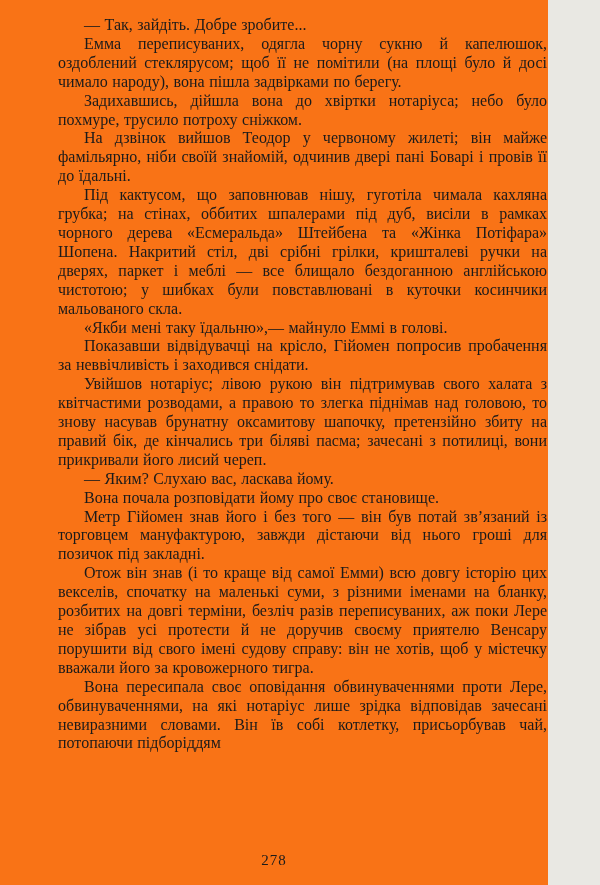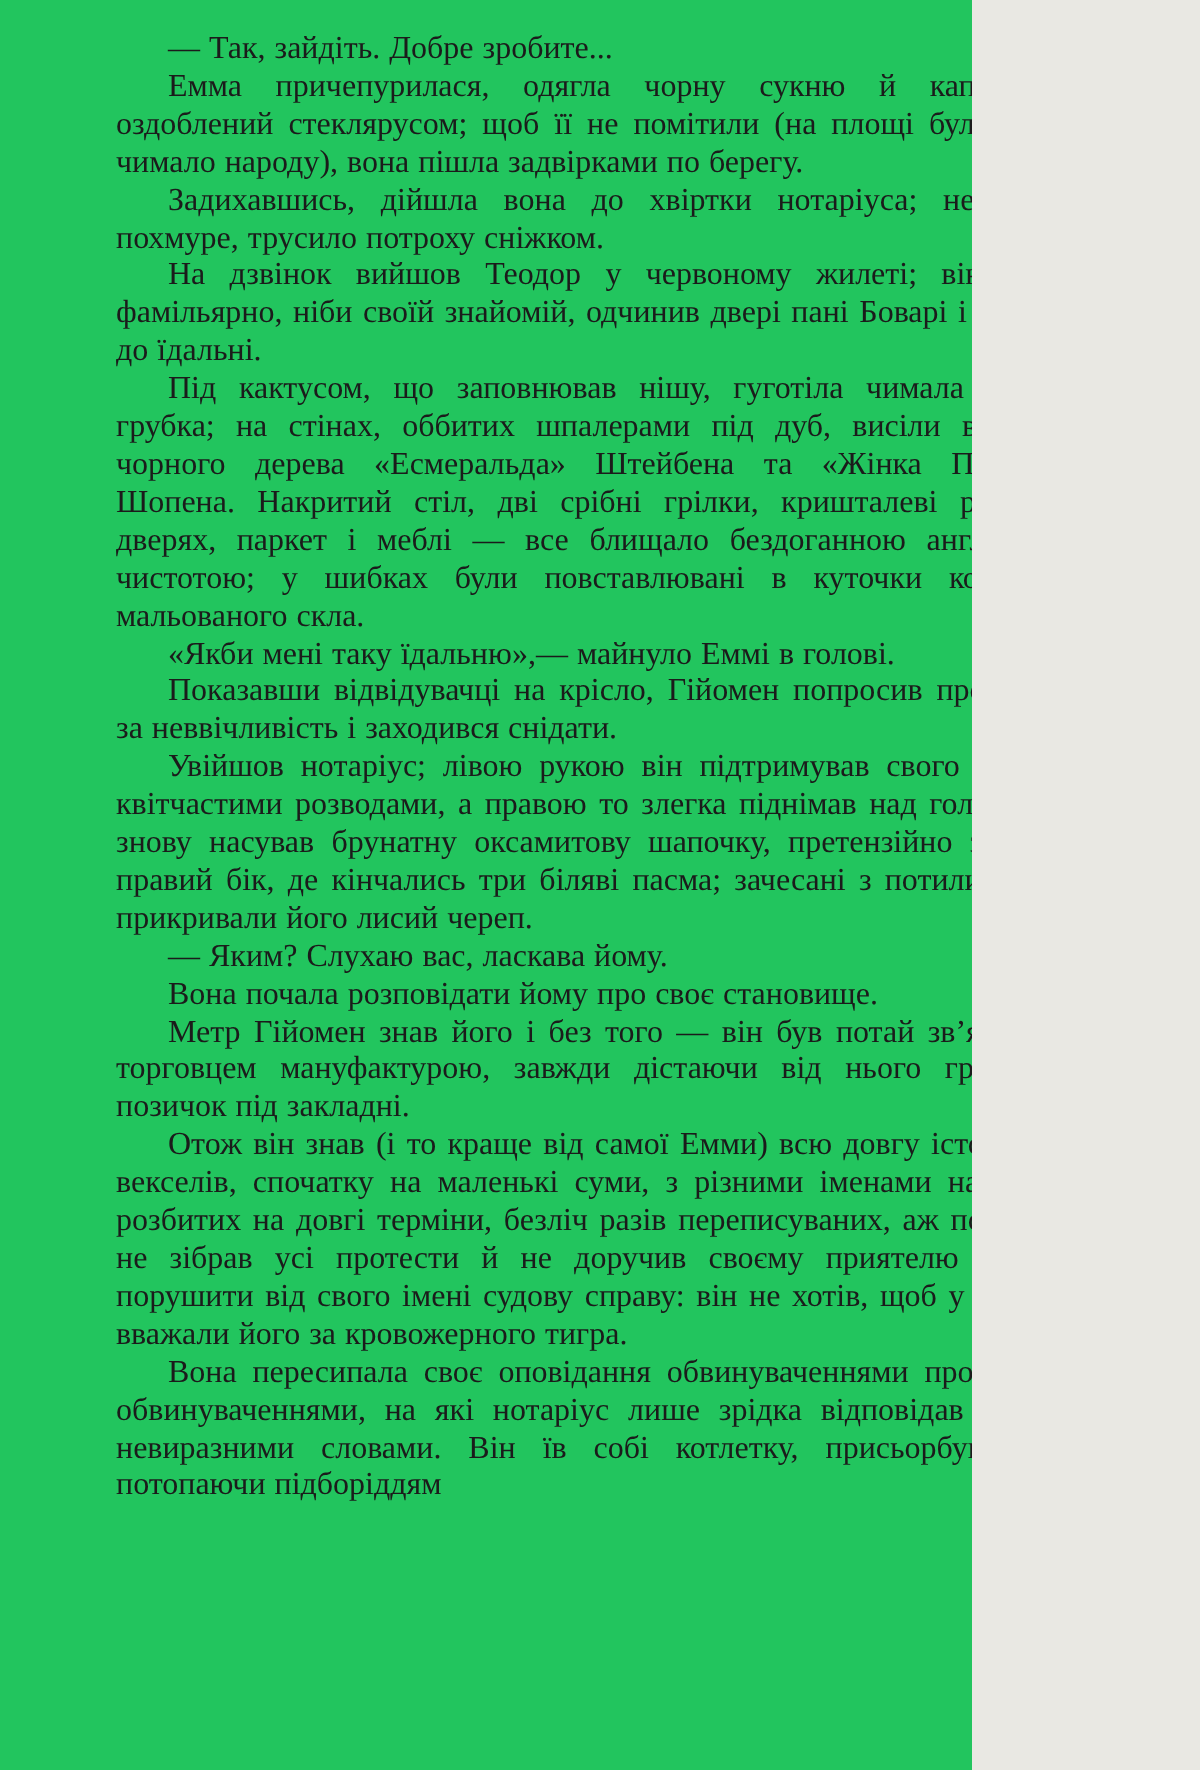--- a/index.html
+++ b/index.html
@@ -2,23 +2,23 @@
 <html lang="uk"><head>
 <meta charset="utf-8">
 <style>
   html, body {
     margin: 0;
     padding: 0;
     background: #e9e8e3;
   }
   .page {
     position: relative;
-    width: 486px;
+    width: 548px;
     height: 885px;
-    background: #22c55e;
+    background: #f97316;
     overflow: hidden;
     font-family: "Liberation Serif", "DejaVu Serif", serif;
     color: #1b1b1b;
   }
   .text-block {
     position: absolute;
     top: 16px;
     left: 58px;
     width: 489px;
   }
@@ -41,26 +41,27 @@
     letter-spacing: 1px;
     color: #1b1b1b;
   }
 </style>
 </head>
 <body>
 
 <div class="page">
   <div class="text-block">
       <p>— Так, зайдіть. Добре зробите...</p>
-      <p>Емма причепурилася, одягла чорну сукню й капелюшок, оздоблений стеклярусом; щоб її не помітили (на площі було й досі чимало народу), вона пішла задвірками по берегу.</p>
+      <p>Емма переписуваних, одягла чорну сукню й капелюшок, оздоблений стеклярусом; щоб її не помітили (на площі було й досі чимало народу), вона пішла задвірками по берегу.</p>
       <p>Задихавшись, дійшла вона до хвіртки нотаріуса; небо було похмуре, трусило потроху сніжком.</p>
       <p>На дзвінок вийшов Теодор у червоному жилеті; він майже фамільярно, ніби своїй знайомій, одчинив двері пані Боварі і провів її до їдальні.</p>
       <p>Під кактусом, що заповнював нішу, гуготіла чимала кахляна грубка; на стінах, оббитих шпалерами під дуб, висіли в рамках чорного дерева «Есмеральда» Штейбена та «Жінка Потіфара» Шопена. Накритий стіл, дві срібні грілки, кришталеві ручки на дверях, паркет і меблі — все блищало бездоганною англійською чистотою; у шибках були повставлювані в куточки косинчики мальованого скла.</p>
       <p>«Якби мені таку їдальню»,— майнуло Еммі в голові.</p>
       <p>Показавши відвідувачці на крісло, Гійомен попросив пробачення за неввічливість і заходився снідати.</p>
       <p>Увійшов нотаріус; лівою рукою він підтримував свого халата з квітчастими розводами, а правою то злегка піднімав над головою, то знову насував брунатну оксамитову шапочку, претензійно збиту на правий бік, де кінчались три біляві пасма; зачесані з потилиці, вони прикривали його лисий череп.</p>
       <p>— Яким? Слухаю вас, ласкава йому.</p>
       <p>Вона почала розповідати йому про своє становище.</p>
       <p>Метр Гійомен знав його і без того — він був потай зв’язаний із торговцем мануфактурою, завжди дістаючи від нього гроші для позичок під закладні.</p>
       <p>Отож він знав (і то краще від самої Емми) всю довгу історію цих векселів, спочатку на маленькі суми, з різними іменами на бланку, розбитих на довгі терміни, безліч разів переписуваних, аж поки Лере не зібрав усі протести й не доручив своєму приятелю Венсару порушити від свого імені судову справу: він не хотів, щоб у містечку вважали його за кровожерного тигра.</p>
       <p>Вона пересипала своє оповідання обвинуваченнями проти Лере, обвинуваченнями, на які нотаріус лише зрідка відповідав зачесані невиразними словами. Він їв собі котлетку, присьорбував чай, потопаючи підборіддям</p>
     </div>
+  <div class="page-number">278</div>
 </div>
 
 </body></html>

